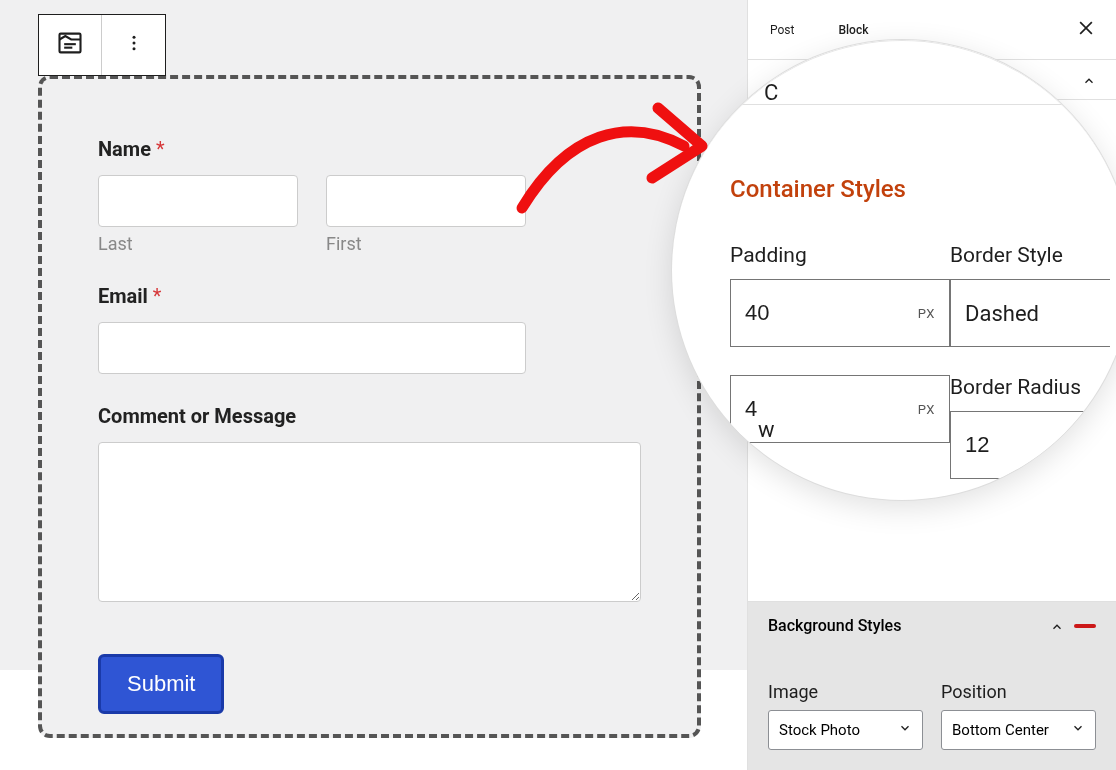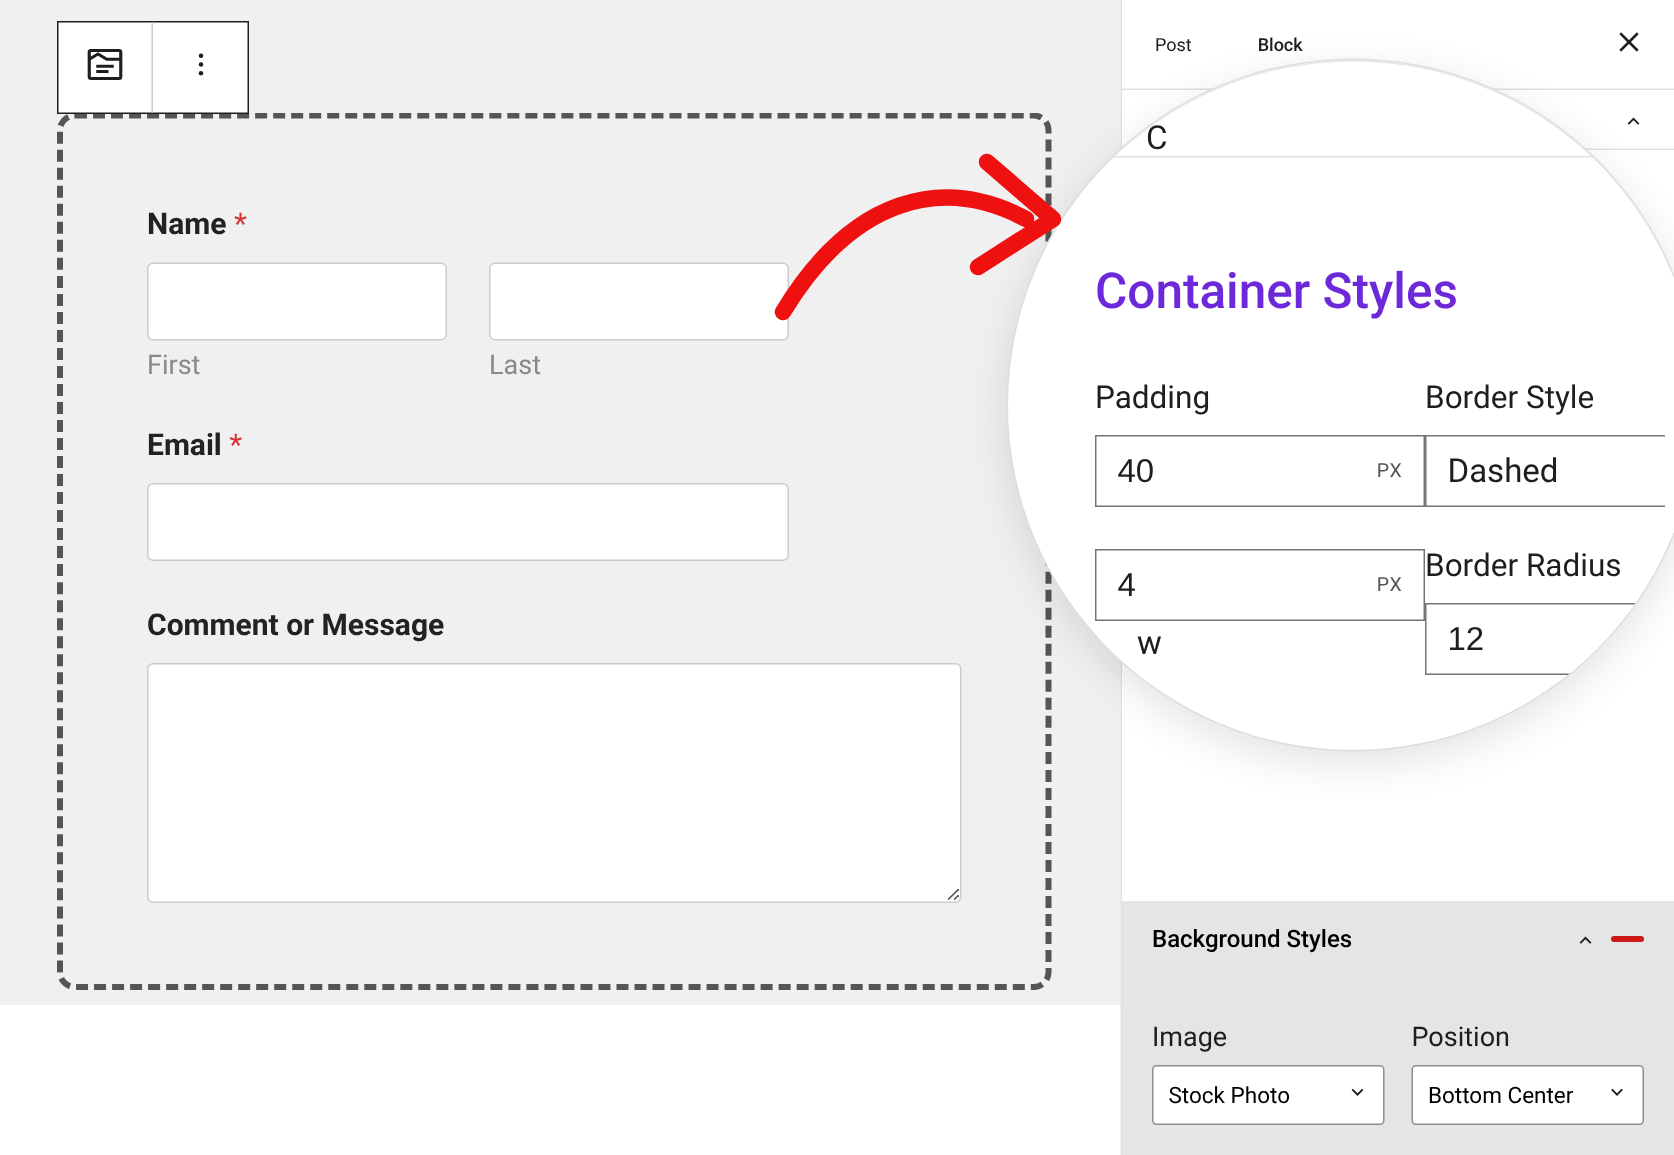--- a/index.html
+++ b/index.html
@@ -186,23 +186,23 @@
     padding: 40px 30px 30px 30px;
   }
   .mag-border-edge {
     position: absolute;
     inset: 0;
     border-radius: 50%;
     border-top: 1px solid #e5e5e5;
     pointer-events: none;
   }
   .mag-title {
-    font-size: 33px;
+    font-size: 24px;
     font-weight: 500;
-    color: #6d28d9;
+    color: #c2410c;
     margin: 70px 0 40px 28px;
   }
   .mag-head-chevron {
     position: absolute;
     top: 40px; right: 32px;
   }
   .mag-head-letter {
     position: absolute;
     top: 40px; left: 92px;
     font-size: 22px;
@@ -215,21 +215,21 @@
   }
   .mag-field { flex: 0 0 220px; }
   .mag-field.right { flex: 0 0 160px; }
   .mag-label {
     font-size: 21px;
     color: #1e1e1e;
     margin-bottom: 12px;
     font-weight: 400;
   }
   .mag-input {
-    height: 48px;
+    height: 68px;
     border: 1.5px solid #757575;
     background: #fff;
     display: flex;
     align-items: center;
     justify-content: space-between;
     padding: 0 14px;
     font-size: 22px;
     color: #1e1e1e;
   }
   .mag-unit {
@@ -301,42 +301,43 @@
   <div class="form-block">
 
     <div class="field-row">
       <label class="field-label">
         <span>Name</span>
         <span class="req">*</span>
       </label>
       <div class="two-col">
         <div class="col">
           <input class="input input-sm" type="text" style="">
-          <div class="sublabel">First</div>
+          <div class="sublabel">Last</div>
         </div>
         <div class="col">
           <input class="input input-sm" type="text" style="">
-          <div class="sublabel">Last</div>
+          <div class="sublabel">First</div>
         </div>
       </div>
     </div>
 
     <div class="field-row">
       <label class="field-label">
         <span>Email</span>
         <span class="req">*</span>
       </label>
       <input class="input" type="email" style="width: 428px;">
     </div>
 
     <div class="field-row">
       <label class="field-label">Comment or Message</label>
       <textarea class="textarea" style=""></textarea>
     </div>
 
+    <button class="submit-btn">Submit</button>
   </div>
 </div>
 
 <div class="sidebar">
   <div class="tabs">
     <div class="tab">Post</div>
     <div class="tab active">Block</div>
     <div class="close-tab">
       <span>
         <svg width="20" height="20" viewBox="0 0 24 24" stroke="#1e1e1e" stroke-width="2" fill="none">

